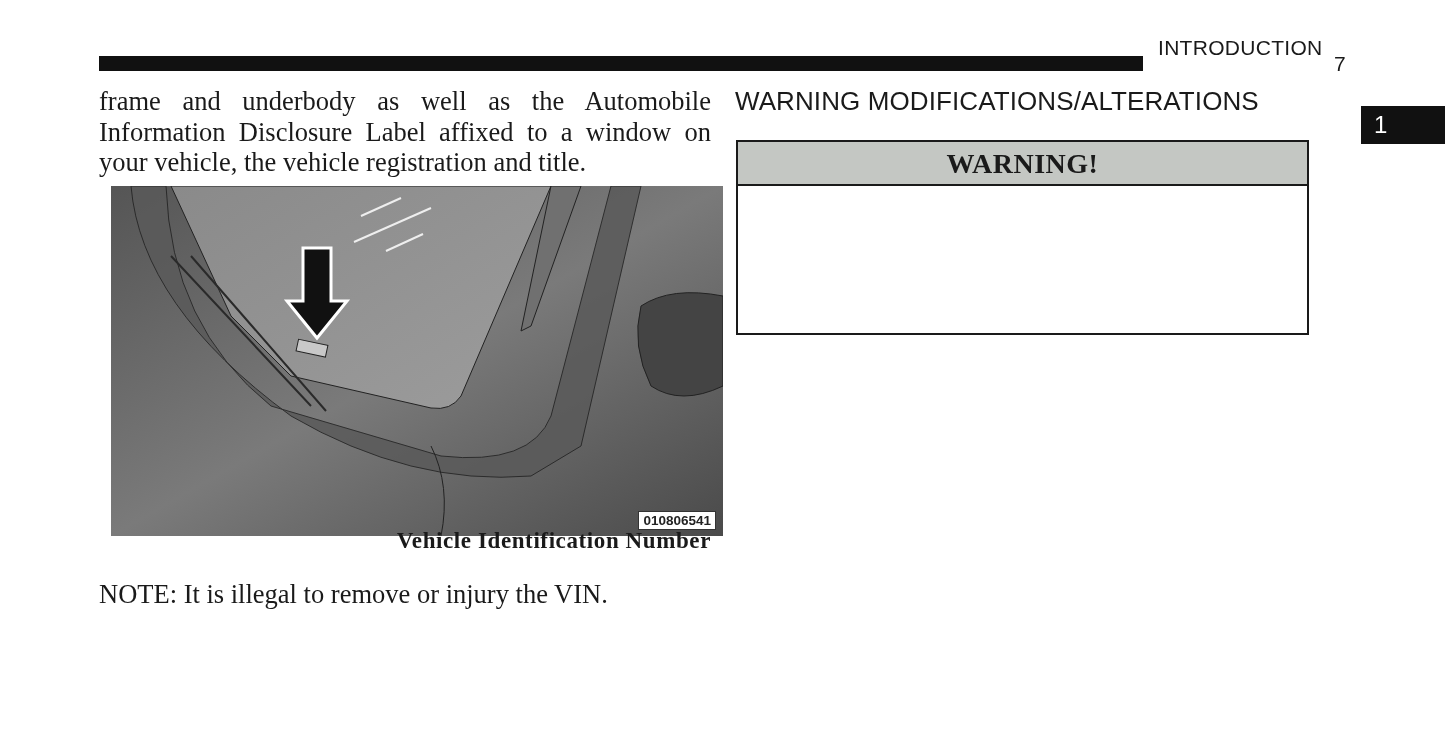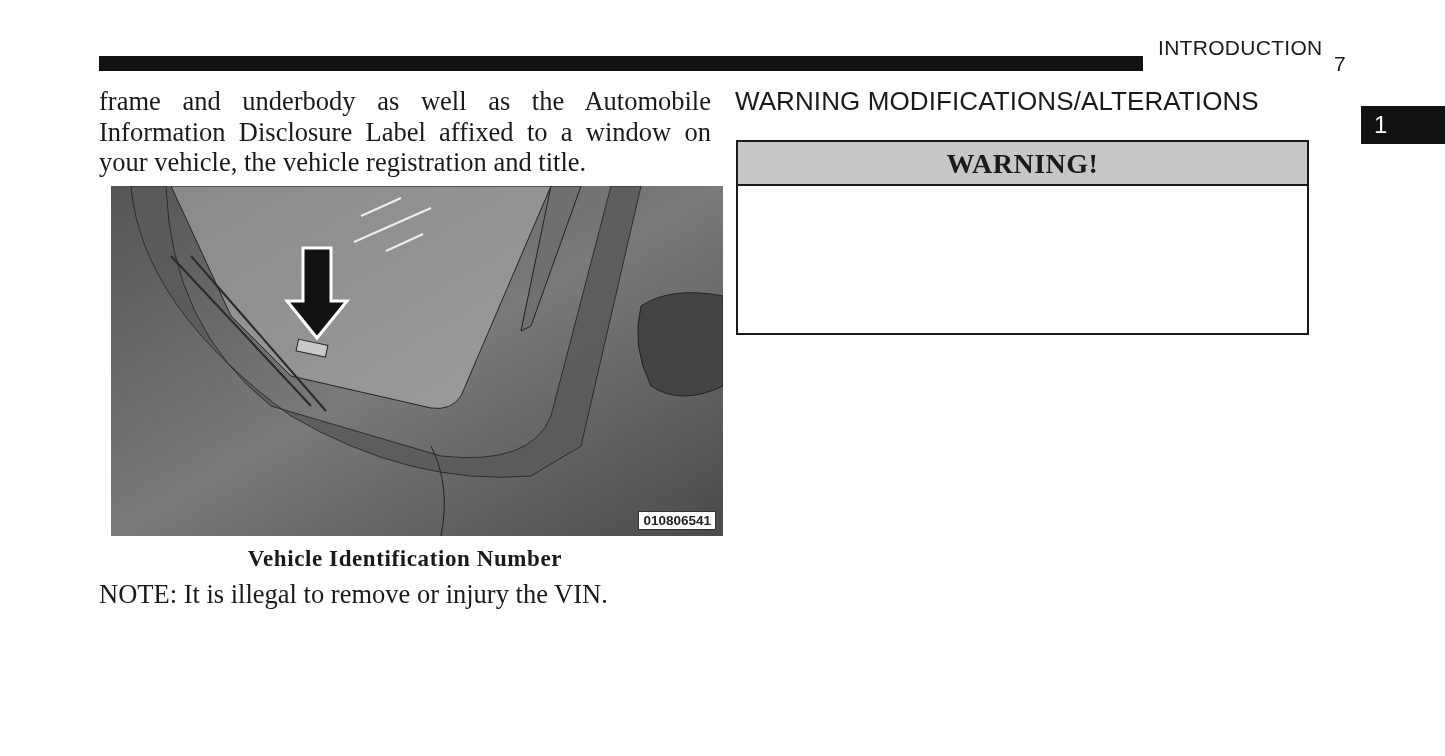--- a/index.html
+++ b/index.html
@@ -6,21 +6,21 @@
   body { width:1445px; height:756px; position:relative; overflow:hidden; color:#1a1a1a; }
   .header-bar { position:absolute; left:99px; top:56px; width:1044px; height:15px; background:#111; }
   .header-section { position:absolute; left:1158px; top:36px; font-family:"Liberation Sans", sans-serif; font-size:21px; letter-spacing:0.3px; color:#1a1a1a; }
   .header-page { position:absolute; left:1334px; top:52px; font-family:"Liberation Sans", sans-serif; font-size:21px; color:#1a1a1a; }
   .chapter-tab { position:absolute; left:1361px; top:106px; width:84px; height:38px; background:#111; color:#fff; font-family:"Liberation Sans", sans-serif; font-size:24px; line-height:38px; padding-left:13px; box-sizing:border-box; }
   .left-col { position:absolute; left:99px; top:86px; width:612px; }
   .body-text { font-family:"Liberation Serif", serif; font-size:26.5px; line-height:30.5px; text-align:justify; margin:0; color:#1a1a1a; }
   .figure { position:absolute; left:99px; top:186px; width:612px; height:350px; overflow:hidden; background:#6b6b6b;margin-left:12px; }
   .figure svg { display:block; }
   .fig-id { position:absolute; right:7px; bottom:6px; background:#fff; border:1px solid #333; font-family:"Liberation Sans", sans-serif; font-weight:bold; font-size:13.5px; padding:1px 4px; color:#222; }
-  .caption { position:absolute; left:99px; top:546px; width:612px; text-align:center; font-family:"Liberation Serif", serif; font-weight:bold; font-size:23px; letter-spacing:0.6px; color:#1a1a1a; }
+  .caption { position:absolute; left:99px; top:528px; width:612px; text-align:right; font-family:"Liberation Serif", serif; font-weight:bold; font-size:23px; letter-spacing:0.6px; color:#1a1a1a; }
   .note { position:absolute; left:99px; top:579px; font-family:"Liberation Serif", serif; font-size:26.5px; color:#1a1a1a; }
   .note b { font-weight:normal; }
   .right-heading { position:absolute; left:735px; top:86px; font-family:"Liberation Sans", sans-serif; font-size:26px; color:#1a1a1a; letter-spacing:0.1px; }
   .warning-box { position:absolute; left:736px; top:140px; width:573px; height:195px; border:2.5px solid #1a1a1a; box-sizing:border-box; }
   .warning-title { height:42px; background:#c4c7c3; border-bottom:2.5px solid #1a1a1a; text-align:center; font-family:"Liberation Serif", serif; font-weight:bold; font-size:28px; line-height:44px; letter-spacing:0.5px; color:#1a1a1a; }
   .warning-text { margin:0; padding:14px 11px 0 11px; font-family:"Liberation Serif", serif; font-weight:bold; font-size:25px; line-height:30.5px; text-align:justify; color:#1a1a1a; }
 </style>
 </head>
 <body>
 

